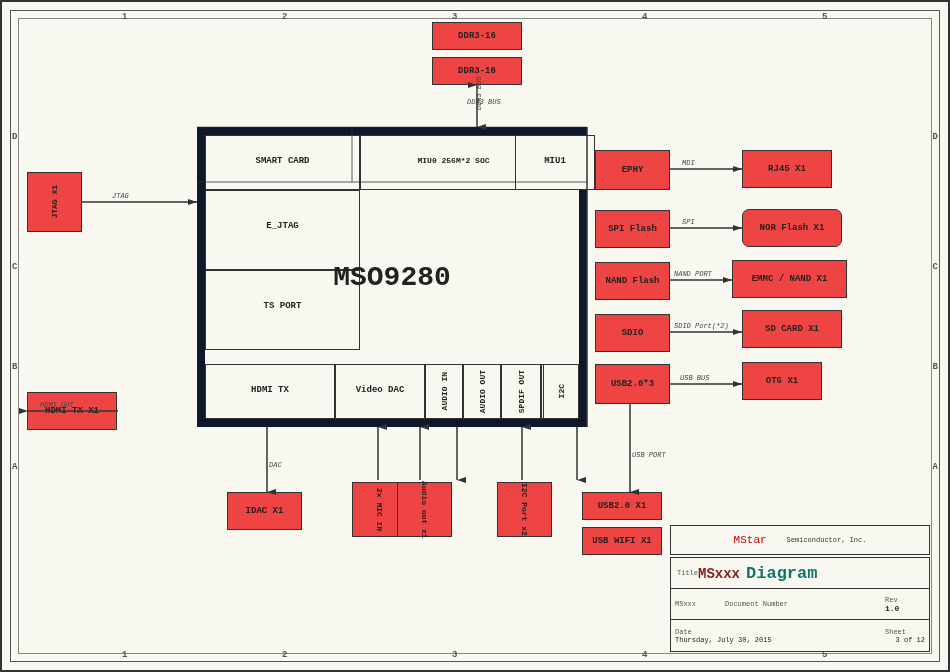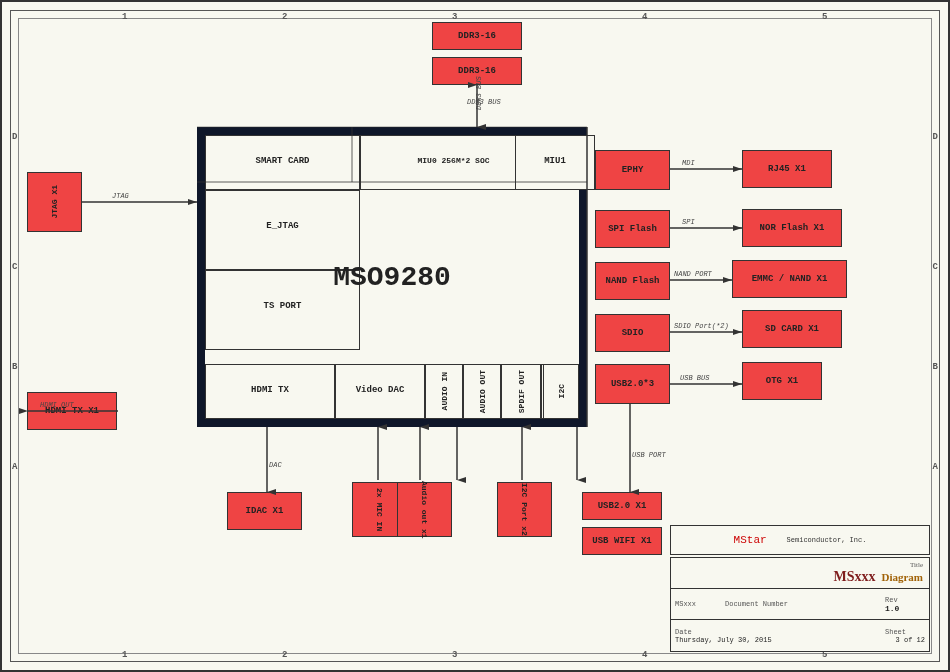--- a/index.html
+++ b/index.html
@@ -151,23 +151,23 @@
       font-size: 7px;
       color: #555;
       min-width: 40px;
     }
     .title-main {
       font-size: 14px;
       font-weight: bold;
       color: #7f1d1d;
     }
     .title-sub {
-      font-size: 11px;
-      font-weight: bold;
-      color: #a16207;
+      font-size: 17px;
+      font-weight: bold;
+      color: #0f766e;
     }
 
     
     .mstar-logo {
       position: absolute;
       bottom: 115px; right: 18px;
       width: 260px;
       height: 30px;
       border: 1.5px solid #333;
       background: #f8f8f0;
@@ -299,21 +299,21 @@
   </div>
 
   <div class="block" style="top:362px; left:593px; width:75px; height:40px;">
     <span class="block-label">USB2.0*3</span>
   </div>
 
   <div class="block" style="top:148px; left:740px; width:90px; height:38px;">
     <span class="block-label">RJ45 X1</span>
   </div>
 
-  <div class="block" style="top:207px; left:740px; width:100px; height:38px;">
+  <div class="block" style="top:207px; left:740px; width:100px; height:38px;border-radius:7px;">
     <span class="block-label">NOR Flash X1</span>
   </div>
 
   <div class="block" style="top:258px; left:730px; width:115px; height:38px;">
     <span class="block-label">EMMC / NAND X1</span>
   </div>
 
   <div class="block" style="top:308px; left:740px; width:100px; height:38px;">
     <span class="block-label">SD CARD X1</span>
   </div>
@@ -350,21 +350,21 @@
     <span class="block-label">USB WIFI X1</span>
   </div>
 
   <div class="mstar-logo">
     <span class="mstar-logo-text">MStar</span>
     <span style="font-size:7px; color:#333; margin-left:20px;">Semiconductor, Inc.</span>
   </div>
 
   <div class="title-block">
     <div class="title-block-inner">
-      <div class="title-row" style="align-items:flex-end; flex-direction:column; padding:3px 6px;font-family:Liberation Serif, serif;">
+      <div class="title-row" style="align-items:center; flex-direction:row; padding:3px 6px;">
         <span style="font-size:7px; color:#555;">Title</span>
         <div style="display:flex; align-items:baseline; gap:6px;">
           <span class="title-main">MSxxx</span>
           <span class="title-sub">Diagram</span>
         </div>
       </div>
       <div class="title-row" style="gap:10px;">
         <div style="display:flex; flex-direction:column;">
           <span class="title-row-label">MSxxx</span>
         </div>

